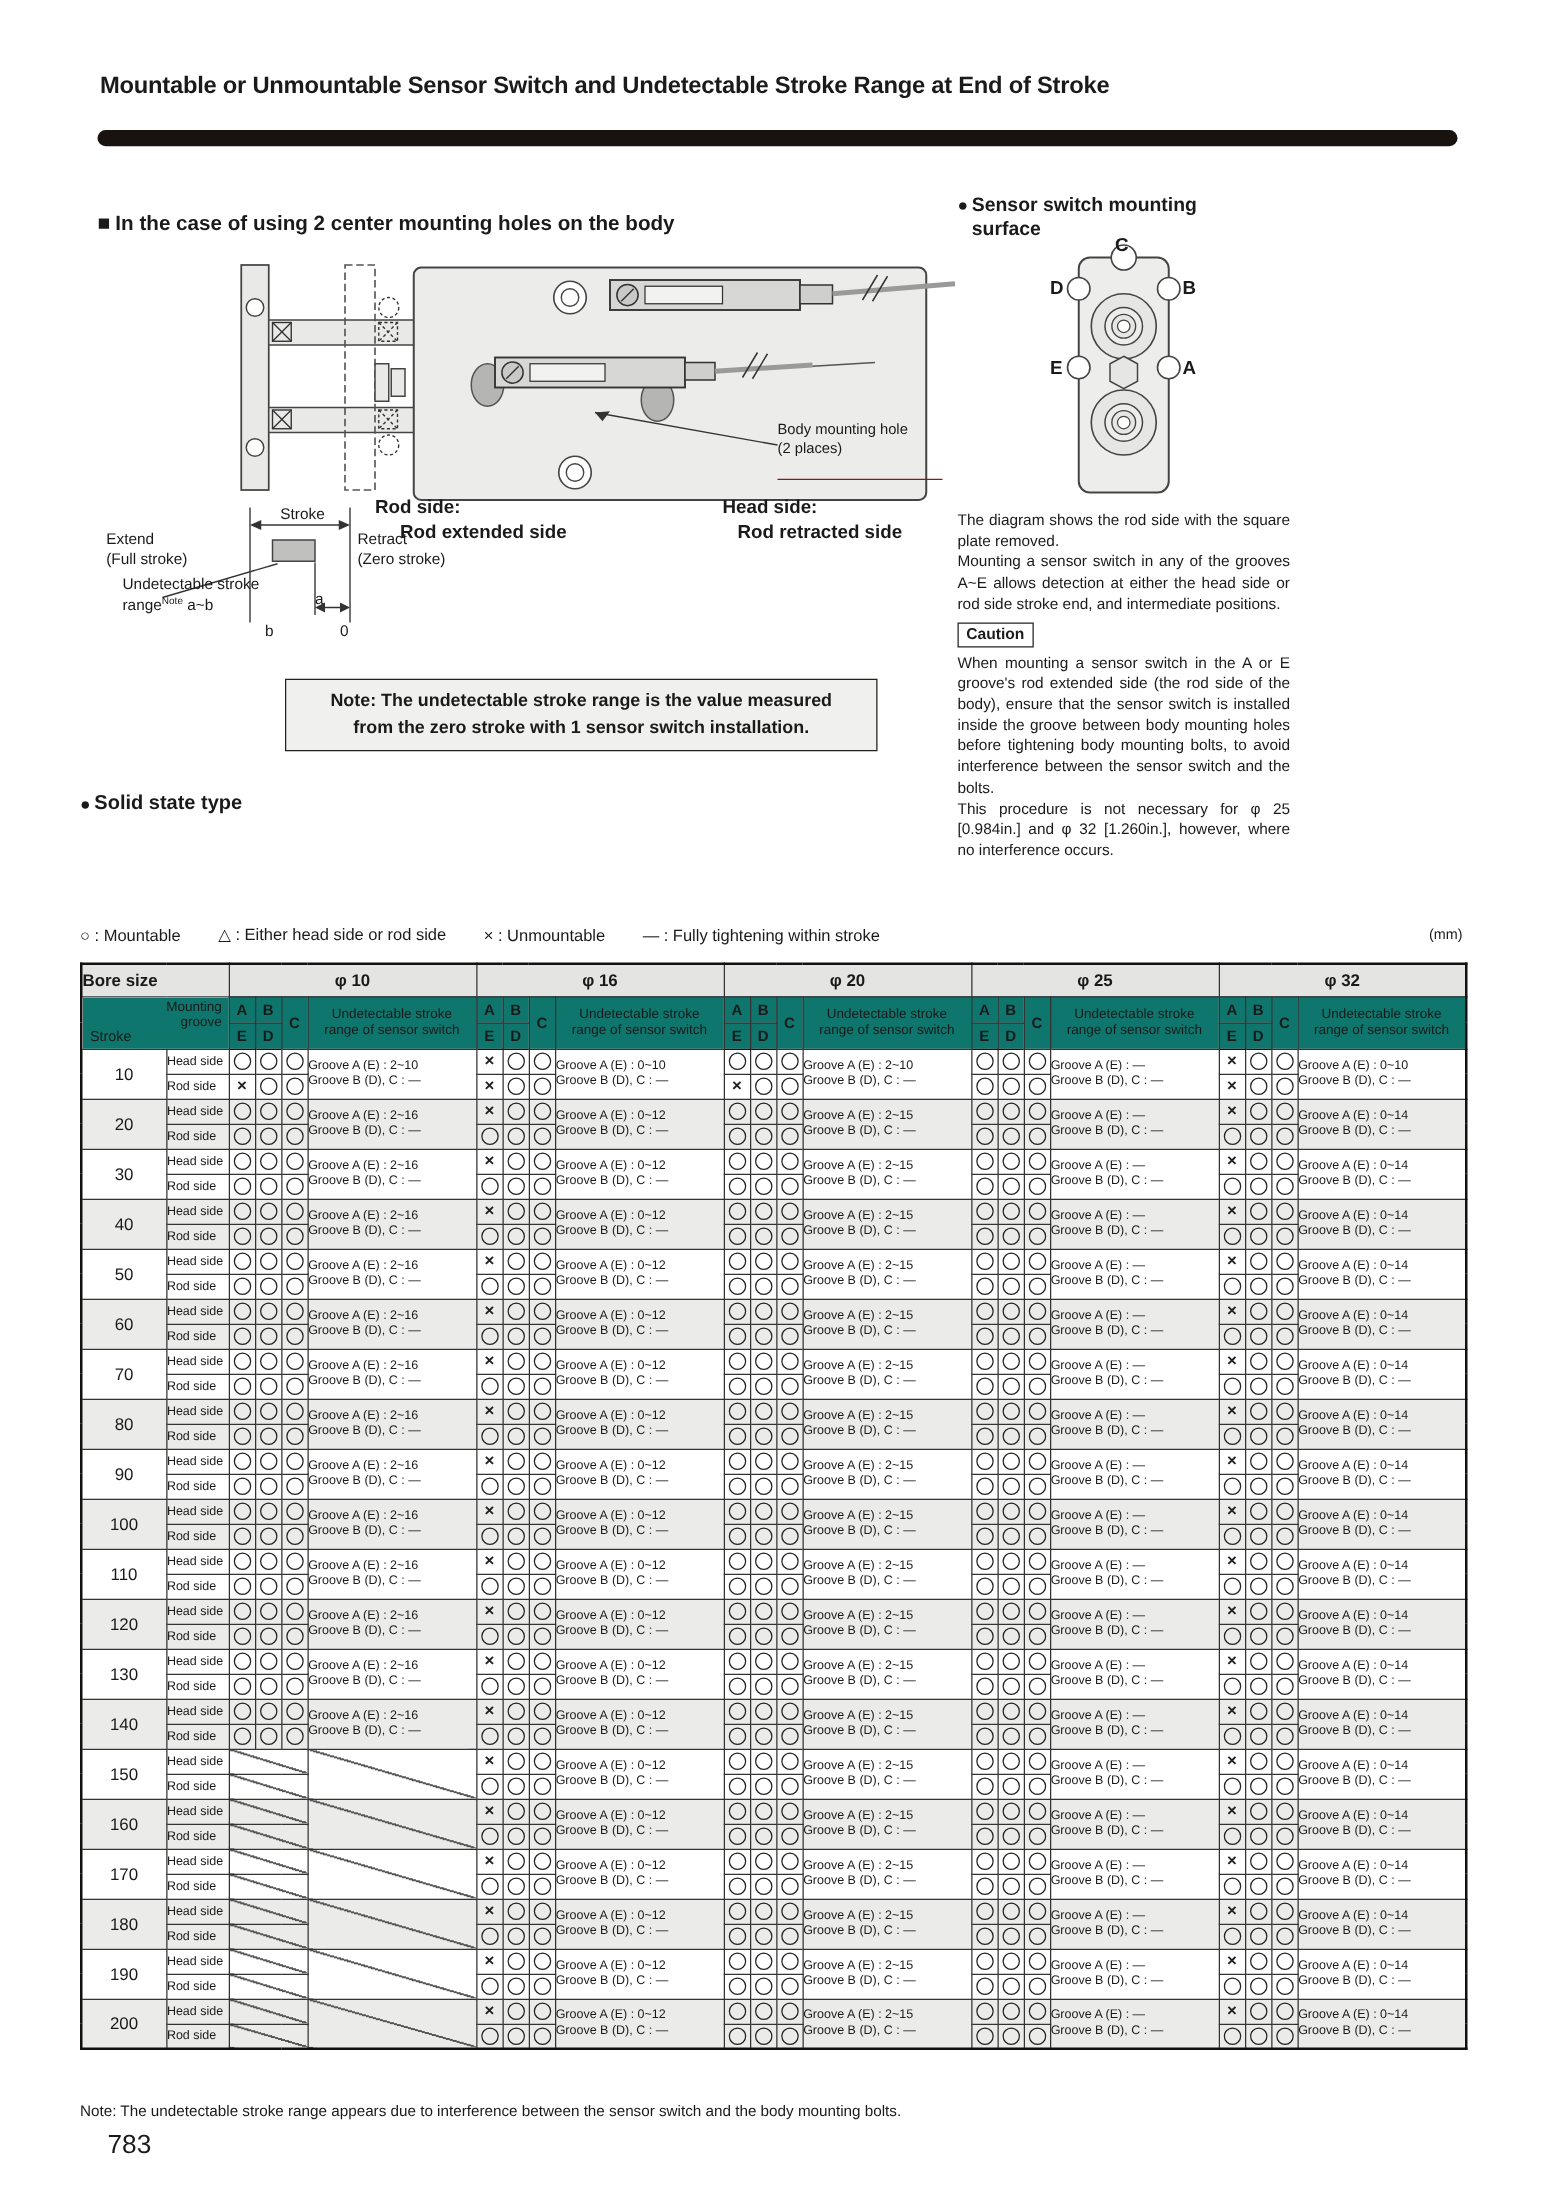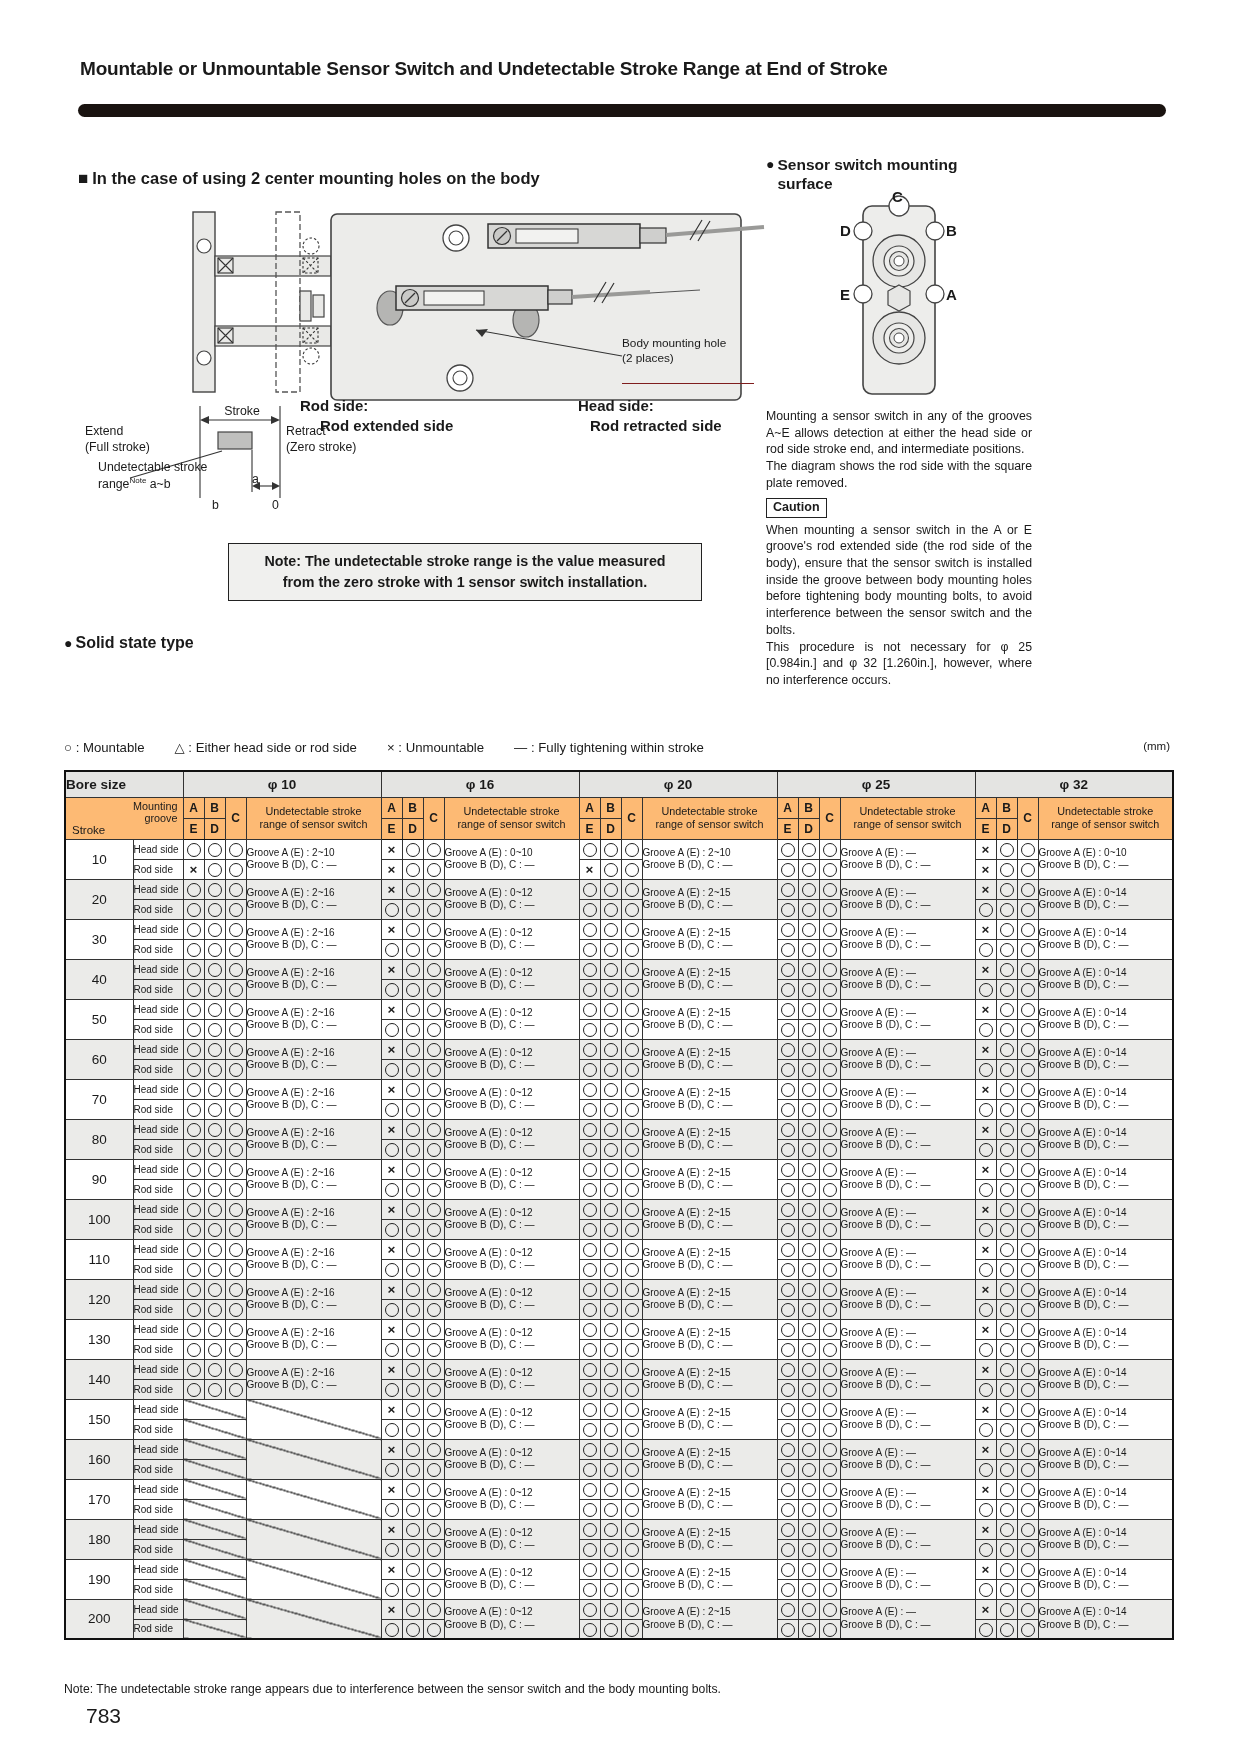--- a/index.html
+++ b/index.html
@@ -30,31 +30,31 @@
 
   .bodyhole-label { position:absolute; left:622px; top:336px; width:132px; font-size:11.8px; line-height:1.3; border-bottom:1px solid #7f1d1d; padding-bottom:16px; }
 
   .side-col { position:absolute; left:766px; width:266px; font-size:12.3px; line-height:1.36; text-align:justify; }
   .caution-box { display:inline-block; border:1.4px solid #222; padding:0 6px 1px 6px; font-weight:bold; font-size:12.5px; margin:6px 0 4px 0; }
 
   .note-box { position:absolute; left:228px; top:543px; width:474px; height:58px; border:1.7px solid #222; background:#f0f0ee; display:flex; align-items:center; justify-content:center; text-align:center; font-size:14.3px; font-weight:bold; line-height:1.45; }
 
   .solid-heading { position:absolute; left:64px; top:634px; display:flex; font-size:16px; font-weight:bold; }
 
-  .legend { position:absolute; left:64px; top:740px; width:1108px; display:flex; align-items:flex-start; font-size:13.2px; }
+  .legend { position:absolute; left:64px; top:740px; width:1108px; display:flex; align-items:center; font-size:13.2px; }
   .legend .item { margin-right:30px; }
   .legend .unit { margin-left:auto; margin-right:2px; font-size:11.5px; }
 
   .table-wrap { position:absolute; left:64px; top:770px; width:1108px; }
   table.sensor { border-collapse:collapse; table-layout:fixed; width:1108px; border:2.2px solid #111; }
   table.sensor th, table.sensor td { border:1px solid #333; padding:0; }
 
   tr.hr1 th { height:26px; background:#e4e4e2; font-size:13.5px; font-weight:bold; }
   th.boresize { text-align:left; padding-left:6px; font-size:11px; font-weight:normal; }
-  tr.hr2 th, tr.hr3 th { height:21px; background:#fdba74; }
+  tr.hr2 th, tr.hr3 th { height:21px; background:#0f766e; }
   th.gl { font-size:12px; font-weight:bold; }
   th.uh { font-size:10.8px; font-weight:normal; line-height:1.2; white-space:pre-line; }
   tr.hr3 th, th.uh, th.glc { border-bottom:1.8px solid #111; }
   th.corner { position:relative; background:#fff;
     background-image:linear-gradient(to bottom right, transparent calc(50% - 0.6px), #333 calc(50% - 0.6px), #333 calc(50% + 0.6px), transparent calc(50% + 0.6px)); }
   th.corner .ctop { position:absolute; top:2px; right:5px; font-size:10.8px; font-weight:normal; text-align:right; white-space:pre-line; line-height:1.15; }
   th.corner .cbot { position:absolute; bottom:3px; left:6px; font-size:11.5px; font-weight:normal; }
 
   tr.rowhead td { border-top:1.8px solid #111; }
   tr.rowsub td { border-top:1px solid #777; }
@@ -202,22 +202,22 @@
     <circle cx="61" cy="152" r="9.5" fill="#e6e6e4" stroke="#444" stroke-width="1.1"></circle>
     <circle cx="61" cy="152" r="5" fill="#fff" stroke="#444" stroke-width="1"></circle>
   </svg>
   <div class="ms-letter" style="left:892px; top:188px;">C</div>
   <div class="ms-letter" style="left:840px; top:222px;">D</div>
   <div class="ms-letter" style="left:946px; top:222px;">B</div>
   <div class="ms-letter" style="left:840px; top:286px;">E</div>
   <div class="ms-letter" style="left:946px; top:286px;">A</div>
 
   <div class="side-col" style="top:408px;">
+    <div>The diagram shows the rod side with the square plate removed.</div>
     <div>Mounting a sensor switch in any of the grooves A~E allows detection at either the head side or rod side stroke end, and intermediate positions.</div>
-    <div>The diagram shows the rod side with the square plate removed.</div>
     <div class="caution-box">Caution</div>
     <div>When mounting a sensor switch in the A or E groove's rod extended side (the rod side of the body), ensure that the sensor switch is installed inside the groove between body mounting holes before tightening body mounting bolts, to avoid interference between the sensor switch and the bolts.</div>
     <div>This procedure is not necessary for φ 25 [0.984in.] and φ 32 [1.260in.], however, where no interference occurs.</div>
   </div>
 
   <div class="note-box pre">Note: The undetectable stroke range is the value measured
 from the zero stroke with 1 sensor switch installation.</div>
 
   <div class="solid-heading">
     <span class="dot-icon">●</span>

